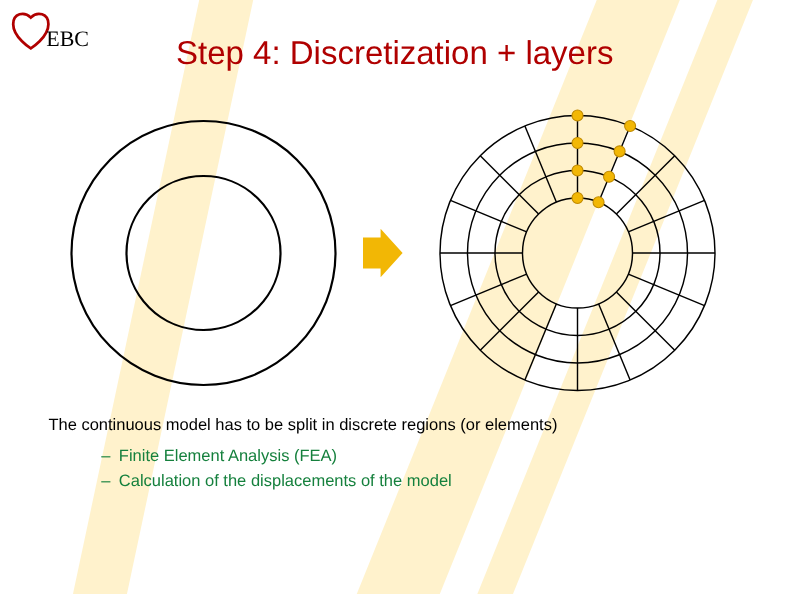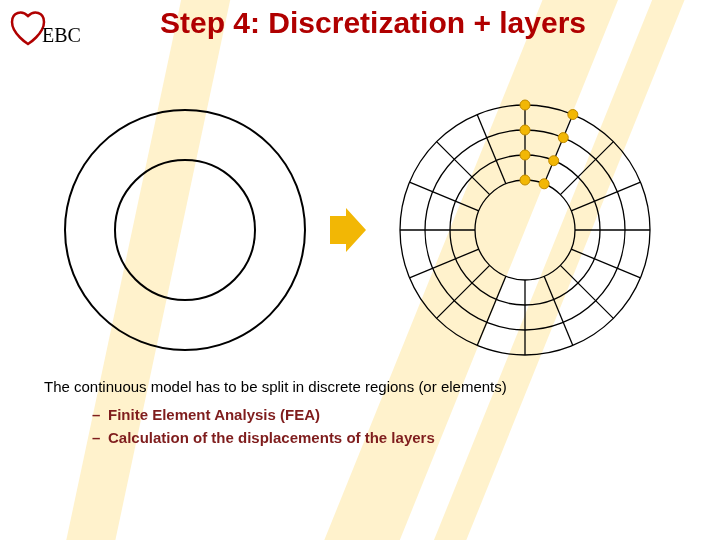--- a/index.html
+++ b/index.html
@@ -25,47 +25,46 @@
   .logo {
     position: absolute;
     left: 8px;
     top: 8px;
     width: 90px;
     height: 50px;
   }
   .title {
     position: absolute;
     left: 160px;
-    top: 6px;
+    top: 32px;
     font-size: 30px;
     color: #b00000;
-    font-weight: bold;
+    font-weight: normal;
   }
   .diagrams {
     position: absolute;
     left: 40px;
     top: 90px;
     width: 640px;
     height: 280px;
   }
   .caption {
     position: absolute;
     left: 44px;
     top: 378px;
     font-size: 15px;
     color: #000;
   }
   .bullets {
     position: absolute;
     left: 92px;
     top: 404px;
     font-size: 15px;
-    color: #7f1d1d;
+    color: #15803d;
     line-height: 1.5;
-    font-weight: bold;
   }
   .bullets .dash {
     display: inline-block;
     width: 16px;
   }
 </style>
 </head>
 <body>
 
 <div class="bg-stripes">
@@ -122,14 +121,14 @@
       <circle cx="28.701257427381737" cy="-69.2909649383465" r="5" fill="#f2b705" stroke="#c08a00" stroke-width="1"></circle>
       <circle cx="38.26834323650898" cy="-92.38795325112868" r="5" fill="#f2b705" stroke="#c08a00" stroke-width="1"></circle>
       <circle cx="47.83542904563623" cy="-115.48494156391084" r="5" fill="#f2b705" stroke="#c08a00" stroke-width="1"></circle>
     </g>
 </svg>
 
 <div class="caption">The continuous model has to be split in discrete regions (or elements)</div>
 
 <div class="bullets">
   <div><span class="dash">–</span><span>Finite Element Analysis (FEA)</span></div>
-  <div><span class="dash">–</span><span>Calculation of the displacements of the layers</span></div>
+  <div><span class="dash">–</span><span>Calculation of the displacements of the model</span></div>
 </div>
 
 </body></html>

